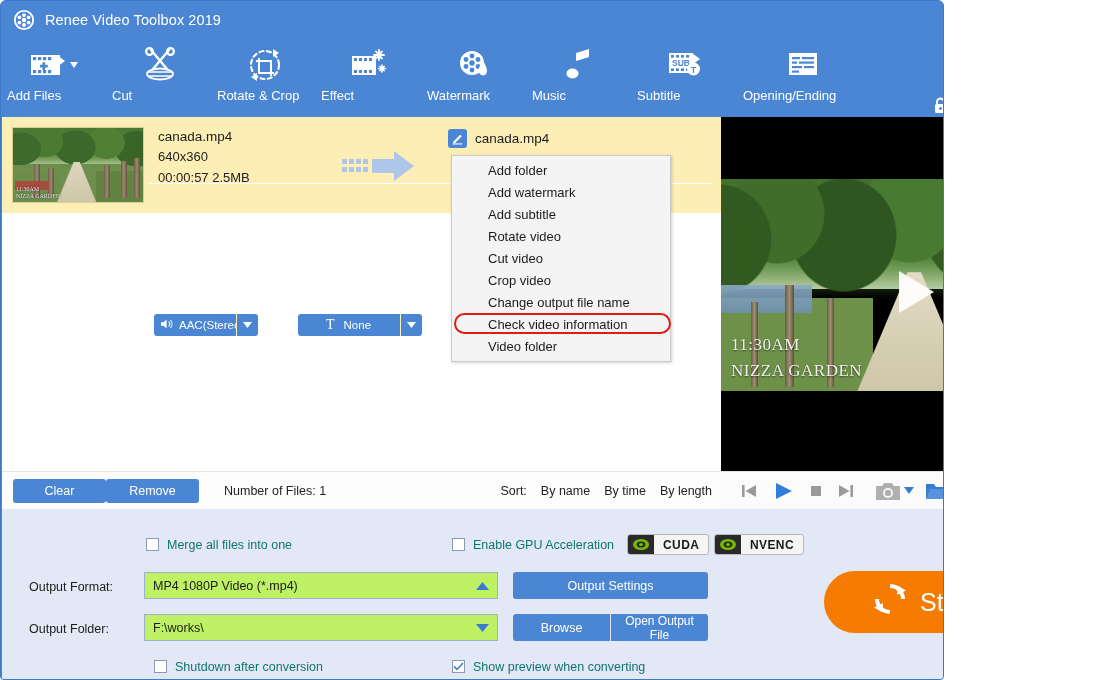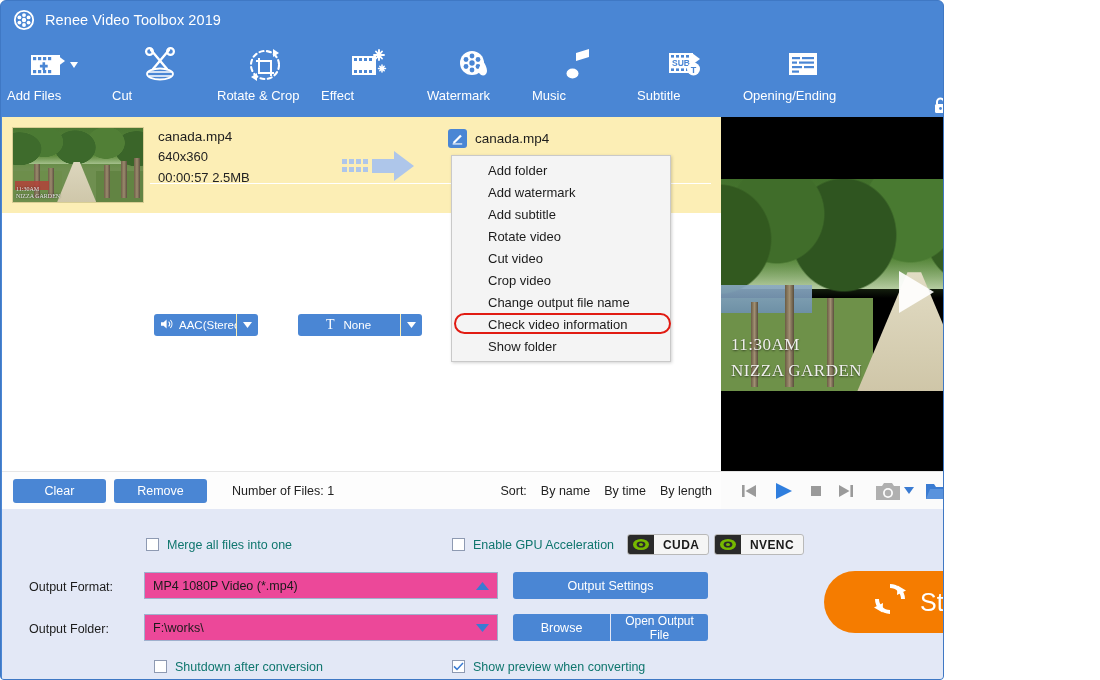--- a/index.html
+++ b/index.html
@@ -210,21 +210,21 @@
   .cbrow { display:flex; align-items:flex-start; gap:8px; font-size:12.5px; color:#0f766e; }
   .nvbadge {
     height:21px; border:1px solid #b9b9b9; border-radius:3px; background:#f5f5f5;
     display:flex; align-items:stretch; overflow:hidden;
   }
   .nvbadge .eye { width:26px; background:#2a2a2a; display:flex; align-items:center; justify-content:center;}
   .nvbadge .txt { padding:0 9px; display:flex; align-items:center; font-size:12px; font-weight:bold;
       color:#1a1a1a; font-family:"Liberation Sans", sans-serif; letter-spacing:.4px;text-align:right;}
   .flabel { font-size:12.5px; color:#1c1c1c; }
   .combo {
-    background:#ec4899; border:1px solid #9fb0cd; height:27px;
+    background:#bef264; border:1px solid #9fb0cd; height:27px;
     display:flex; align-items:center; padding:0 8px; font-size:12.5px; color:#1b1b1b;
     position:relative;
   }
   .combo .cv { flex:1 1 auto; white-space:nowrap; overflow:hidden; }
   .startbtn {
     position:absolute; left:823px; top:570px; width:197px; height:62px;
     background:#f57c00; border-radius:31px; border:none;
     display:flex; align-items:center; justify-content:center; gap:12px;
     color:#fff; font-size:25px; font-family:"Liberation Sans", sans-serif;
     cursor:pointer;
@@ -514,21 +514,21 @@
         </div>
         <div class="arrowbtn">
           <svg width="9" height="6" viewBox="0 0 9 6">
               <polygon points="0,0 9,0 4.5,6" fill="#fff"></polygon>
             </svg>
         </div>
       </div>
 
       <div class="listfooter">
         <button class="bluebtn" style="width:93px;margin-left:11px;">Clear</button>
-        <button class="bluebtn" style="width:93px;margin-left:8px;">Remove</button>
+        <button class="bluebtn" style="width:93px;margin-left:0;">Remove</button>
         <span class="numfiles">
           <span>Number of Files:</span>
           <span>1</span>
         </span>
         <span class="sortgrp">
           <span>Sort:</span>
           <span class="sortlink">By name</span>
           <span class="sortlink">By time</span>
           <span class="sortlink">By length</span>
         </span>
@@ -640,21 +640,21 @@
 
   <div class="ctxmenu">
     <div class="ctxitem">Add folder</div>
     <div class="ctxitem">Add watermark</div>
     <div class="ctxitem">Add subtitle</div>
     <div class="ctxitem">Rotate video</div>
     <div class="ctxitem">Cut video</div>
     <div class="ctxitem">Crop video</div>
     <div class="ctxitem">Change output file name</div>
     <div class="ctxitem marked">Check video information</div>
-    <div class="ctxitem">Show folder</div>
+    <div class="ctxitem">Video folder</div>
   </div>
   <div class="redring"></div>
 
   <div class="bottom">
 
     <div class="cbrow" style="position:absolute; left:144px; top:29px;">
       <span class="cbx"></span>
       <span>Merge all files into one</span>
     </div>
 

